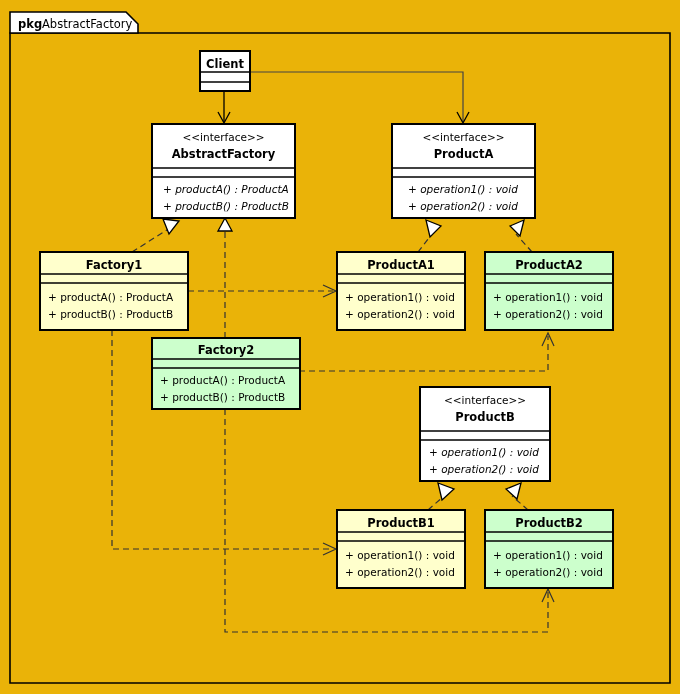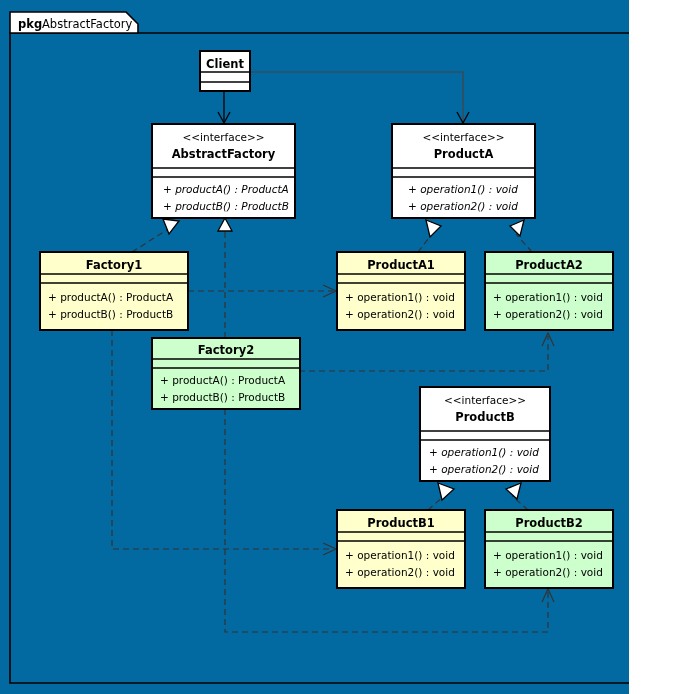--- a/index.html
+++ b/index.html
@@ -2,23 +2,23 @@
 <html><head>
 <meta charset="utf-8">
 <style>
   html, body {
     margin: 0;
     padding: 0;
     background: #ffffff;
   }
   #canvas {
     position: relative;
-    width: 629px;
+    width: 680px;
     height: 694px;
-    background: #0369a1;
+    background: #eab308;
     font-family: "DejaVu Sans", sans-serif;
     overflow: hidden;
   }
   svg.layer {
     position: absolute;
     left: 0;
     top: 0;
     width: 680px;
     height: 694px;
   }

